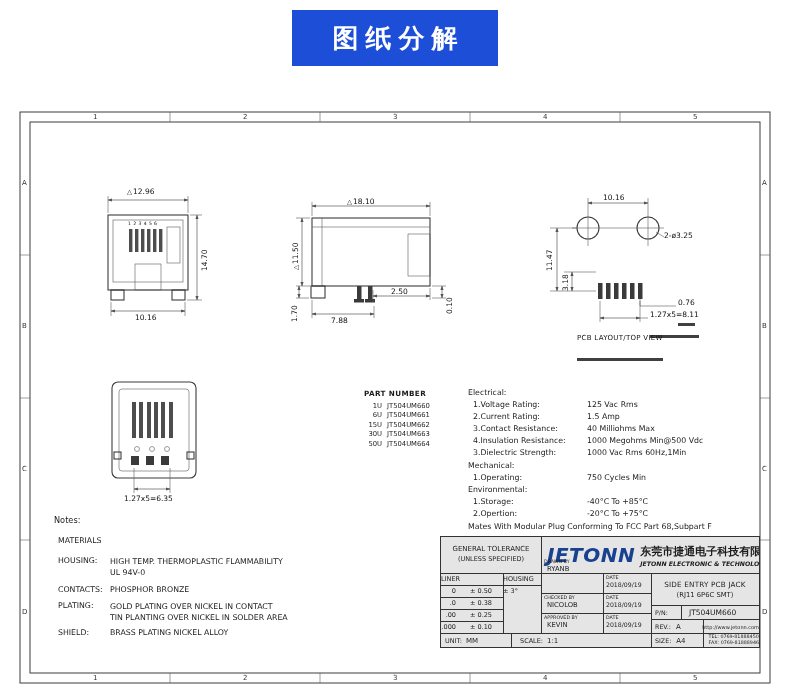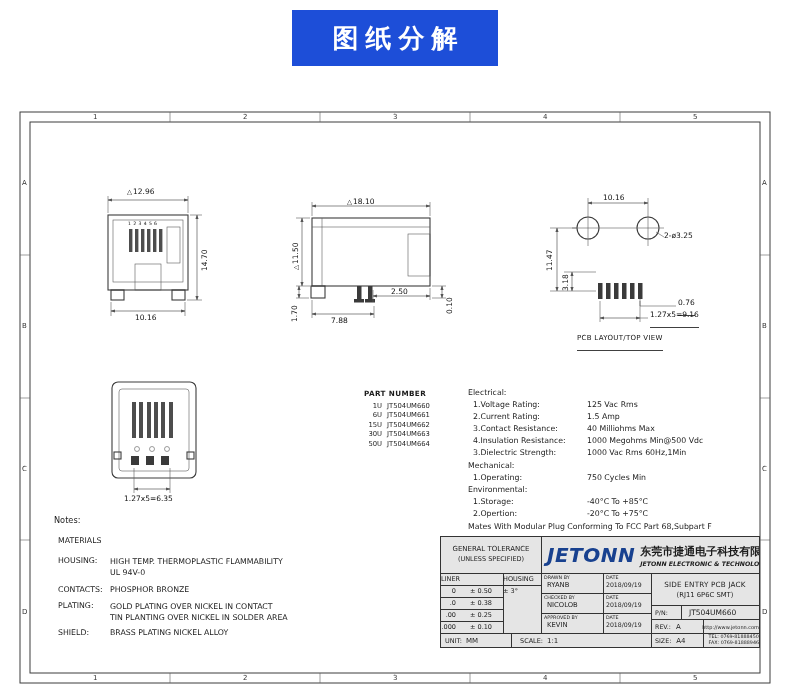--- a/index.html
+++ b/index.html
@@ -15,21 +15,21 @@
   .ln{fill:none;stroke:#3c3c3c;stroke-width:1.1}
   .thin{fill:none;stroke:#5a5a5a;stroke-width:0.6}
   .dim{fill:none;stroke:#5a5a5a;stroke-width:0.7}
   .fd{fill:#3a3a3a;stroke:none}
   .fc{fill:#4d4d4d;stroke:none}
   
   .zl{position:absolute;font-size:7px;color:#333;white-space:nowrap}
   .dt{position:absolute;font-size:7.5px;color:#111;white-space:nowrap}
   .vt{transform:rotate(-90deg);transform-origin:left top}
   .tri{font-size:6.5px;margin-right:1px}
-  .ul{border-bottom:1px solid #404040;padding-bottom:8px}
+  .ul{border-bottom:3px solid #404040;padding-bottom:16px}
   .pins{font-size:4.6px;letter-spacing:2.3px;color:#111}
   
   .pnb{position:absolute;left:360px;top:389px;width:112px}
   .pnb-title{font-size:7.2px;font-weight:bold;letter-spacing:.4px;margin-bottom:4px;padding-left:4px}
   .pnb-row{display:flex;font-size:6.8px;line-height:9.4px}
   .pnb-qty{width:22px;text-align:right;margin-right:5px}
   
   .specs{position:absolute;left:468px;top:387px;width:292px;font-size:7.8px;line-height:12.1px}
   .sec{font-weight:normal}
   .srow{display:flex}
@@ -199,21 +199,21 @@
   <span class="dt vt" style="left:290px;top:322px">1.70</span>
   <span class="dt" style="left:391px;top:287px">2.50</span>
   <span class="dt" style="left:331px;top:316px">7.88</span>
   <span class="dt vt" style="left:445px;top:314px">0.10</span>
 
   <span class="dt" style="left:603px;top:193px">10.16</span>
   <span class="dt" style="left:664px;top:231px">2-ø3.25</span>
   <span class="dt vt" style="left:545px;top:271px">11.47</span>
   <span class="dt vt" style="left:561px;top:291px">3.18</span>
   <span class="dt ul" style="left:678px;top:298px">0.76</span>
-  <span class="dt ul" style="left:650px;top:310px">1.27x5=9.16</span>
+  <span class="dt ul" style="left:650px;top:310px">1.27x5=8.11</span>
   <span class="dt ul" style="left:577px;top:334px;font-size:7px;letter-spacing:.3px">PCB LAYOUT/TOP VIEW</span>
 
   <span class="dt" style="left:124px;top:494px">1.27x5=6.35</span>
 
   <div class="pnb">
     <div class="pnb-title">PART NUMBER</div>
     <div class="pnb-row">
         <span class="pnb-qty">1U</span>
         <span>JT504UM660</span>
       </div>
@@ -334,21 +334,21 @@
     <div class="cell tolrow" style="left:0;top:72px;width:62px;height:12px">
         <span class="tbd">.00</span>
         <span class="tbt">± 0.25</span>
       </div>
     <div class="cell tolrow" style="left:0;top:84px;width:62px;height:12px">
         <span class="tbd">.000</span>
         <span class="tbt">± 0.10</span>
       </div>
     <div class="cell thdr" style="left:62px;top:48px;width:38px;height:12px">± 3°</div>
 
-    <div class="cell" style="left:100px;top:36px;width:62px;height:20px">
+    <div class="cell" style="left:100px;top:20px;width:62px;height:20px">
       <div class="sigrole">DRAWN BY</div>
       <div class="signame">RYANB</div>
     </div>
     <div class="cell" style="left:162px;top:36px;width:48px;height:20px">
       <div class="sigrole">DATE</div>
       <div class="sigdate">2018/09/19</div>
     </div>
     <div class="cell" style="left:100px;top:56px;width:62px;height:20px">
       <div class="sigrole">CHECKED BY</div>
       <div class="signame">NICOLOB</div>

